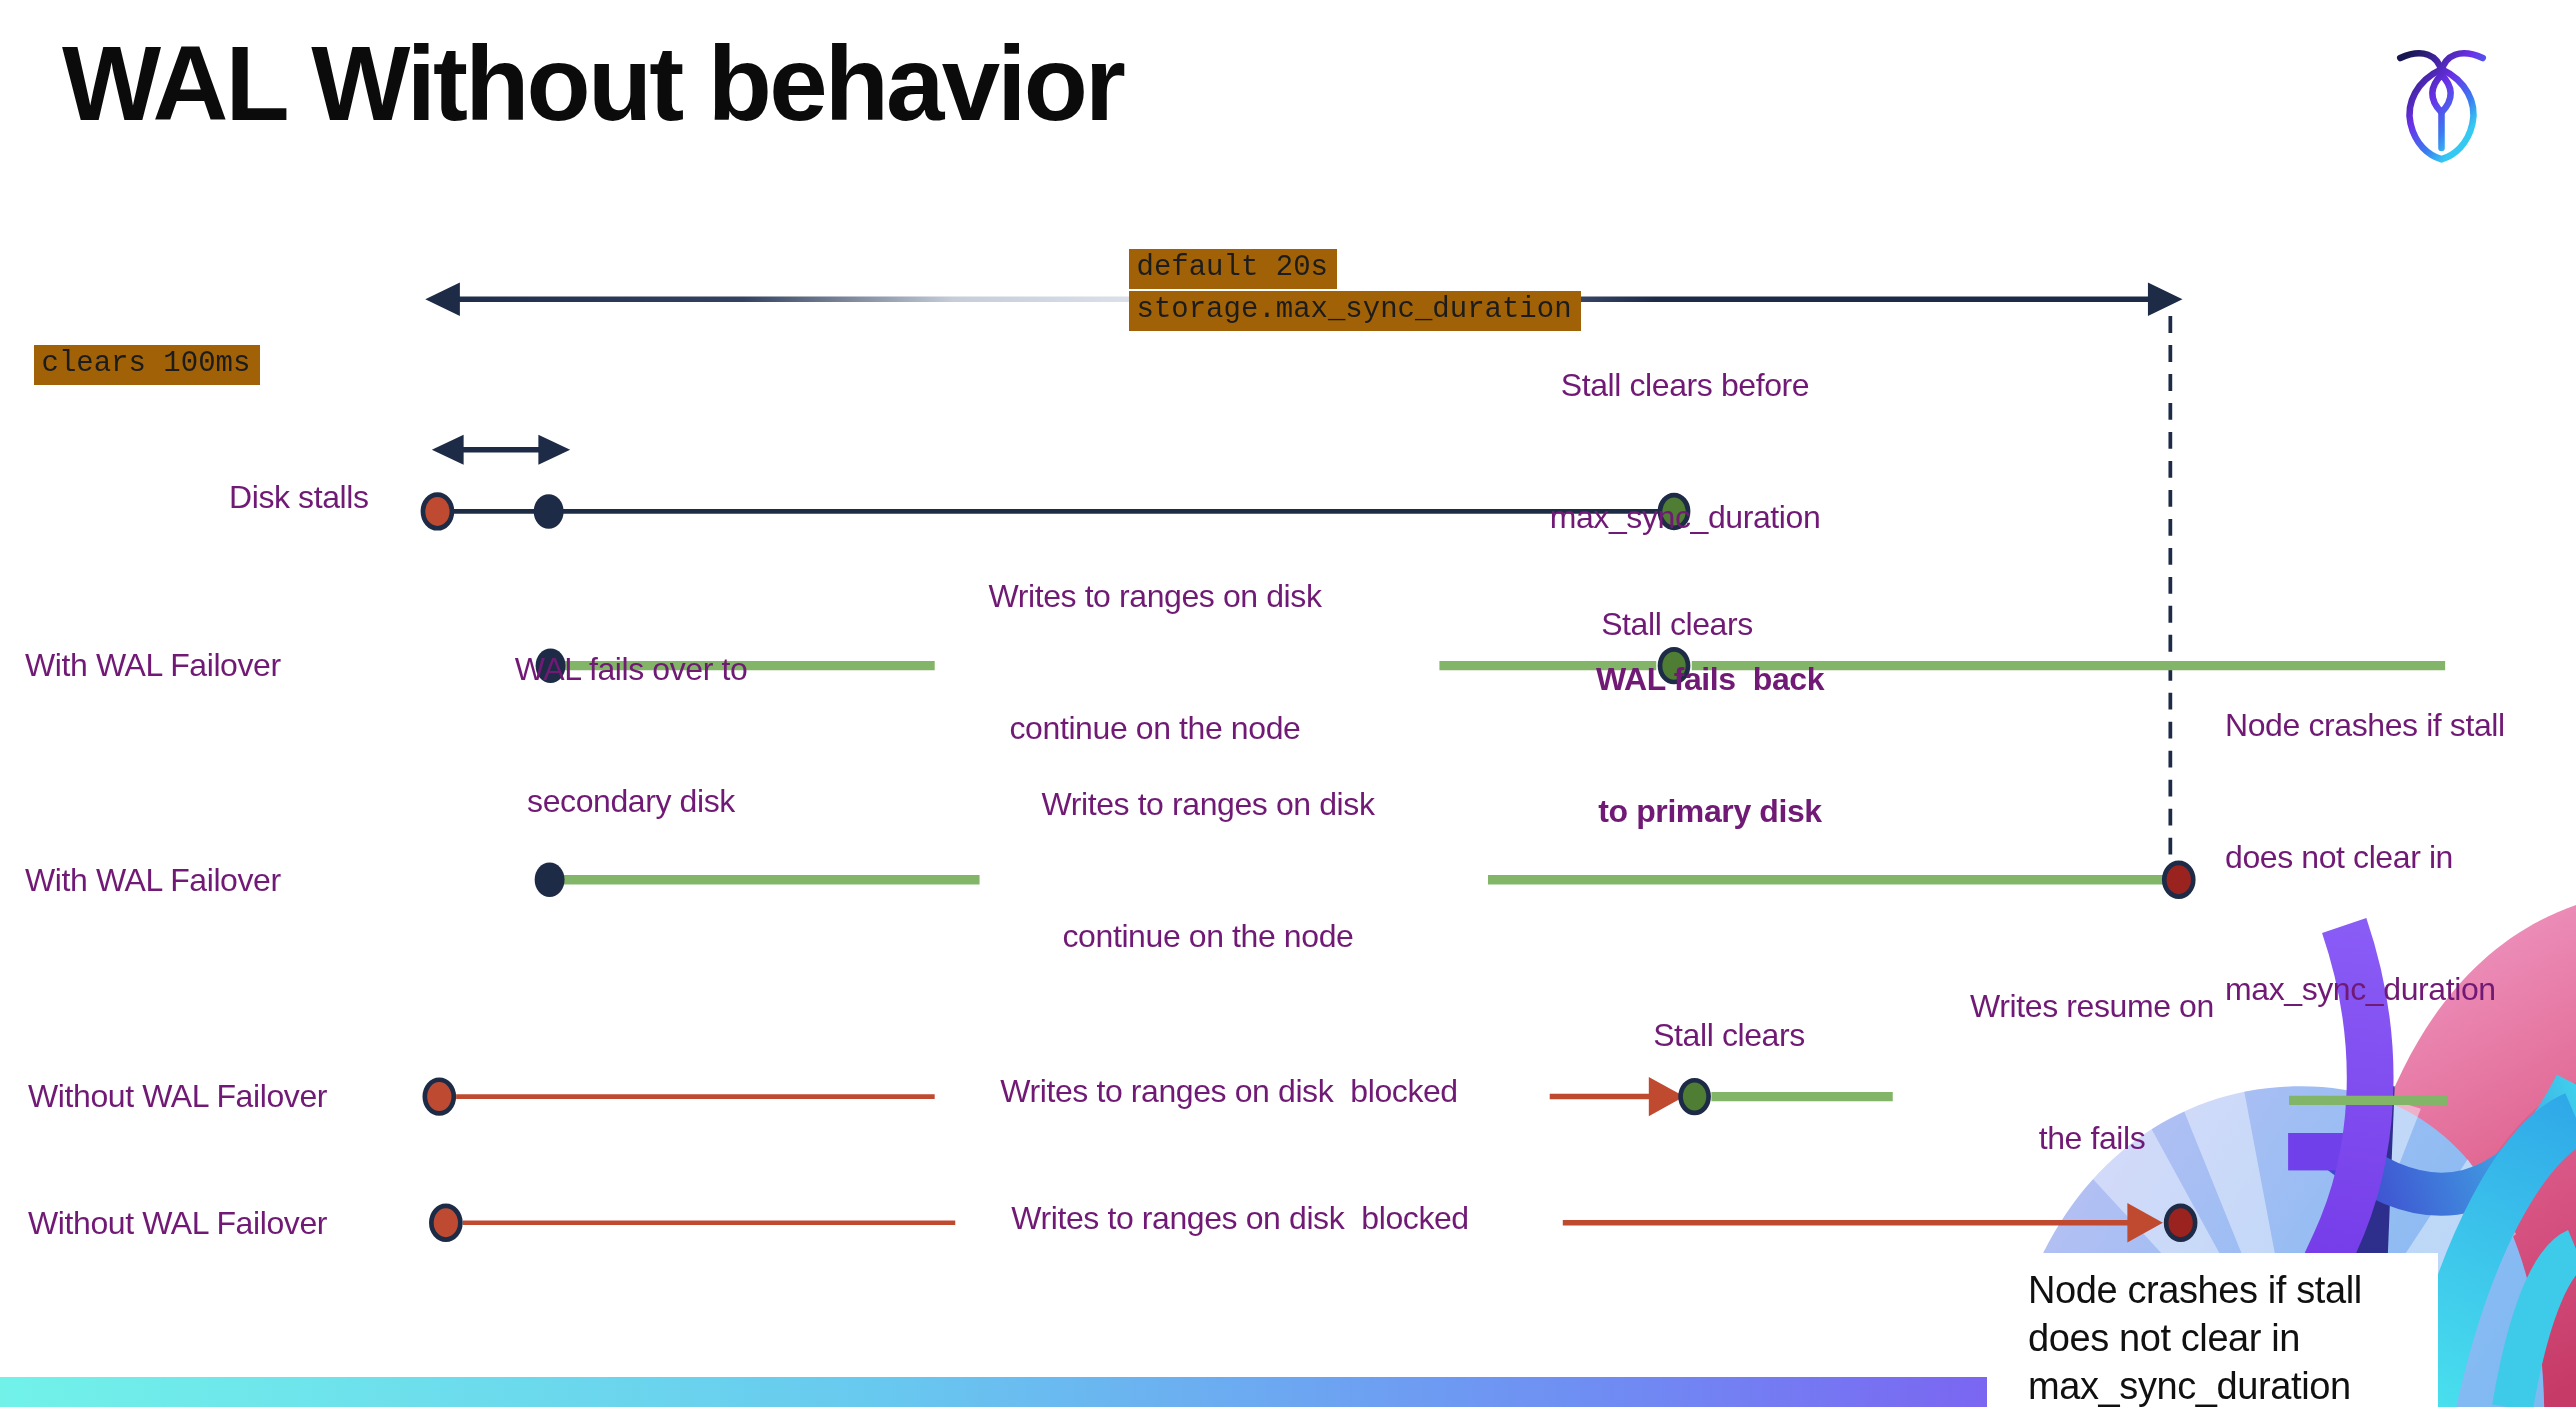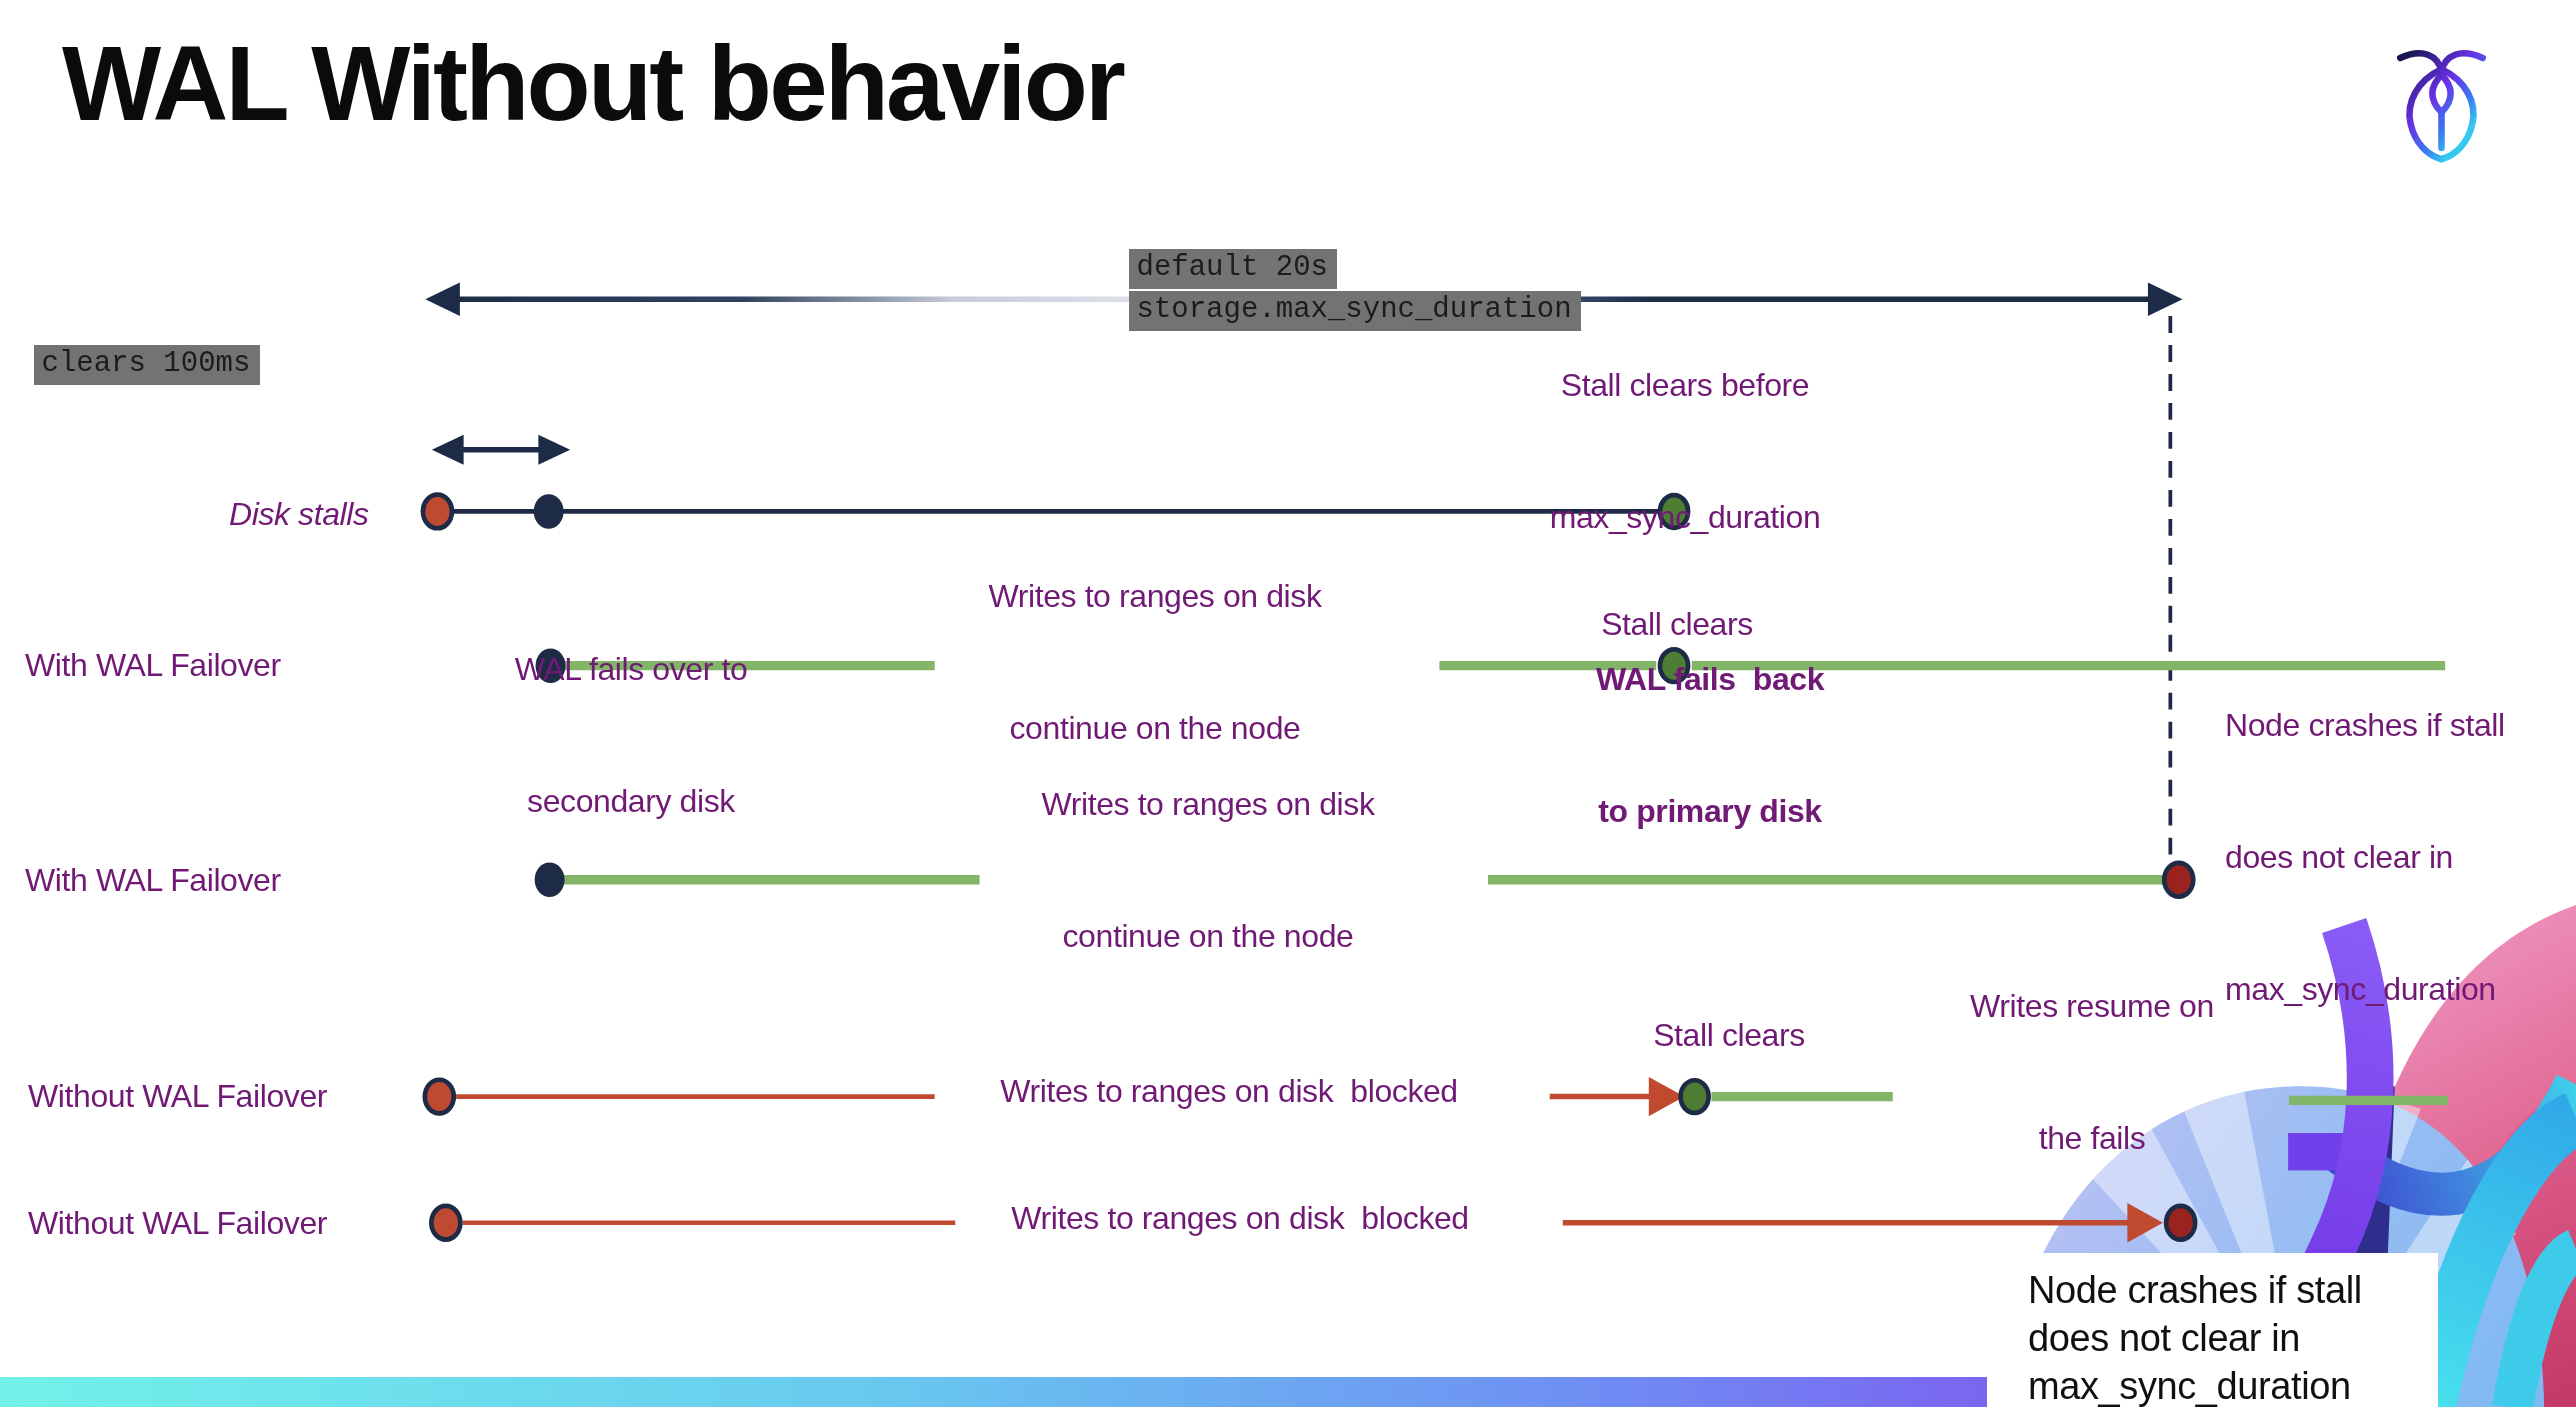--- a/index.html
+++ b/index.html
@@ -8,21 +8,21 @@
   .abs{position:absolute;}
   svg{position:absolute;left:0;top:0;pointer-events:none;}
   .title{position:absolute;left:62px;top:24px;margin:0;font-size:105px;font-weight:800;
          letter-spacing:-2.8px;color:#0b0b0b;line-height:1.15;}
   .txt{position:absolute;font-size:32px;letter-spacing:-0.4px;line-height:44px;
        white-space:pre-wrap;color:#701a75;}
   .center{transform:translate(-50%,-50%);text-align:center;}
   .vmid{transform:translateY(-50%);}
   .mono{position:absolute;font-family:"Liberation Mono","DejaVu Sans Mono",monospace;
         font-size:29px;color:#1c1c1c;line-height:1;}
-  .mono span{display:block;width:max-content;background:#737373;padding:3.7px 9.3px 7.5px 7.5px;margin-bottom:1.9px;}
+  .mono span{display:block;width:max-content;background:#a16207;padding:3.7px 9.3px 7.5px 7.5px;margin-bottom:1.9px;}
   .bottom-bar{position:absolute;left:0;top:1377px;width:2576px;height:31px;
       background:linear-gradient(90deg,#71f2e9 0%,#68c9ef 34%,#6f8df3 62%,#7e59f1 82%,#8f41f0 100%);}
   .white-box{position:absolute;left:1987px;top:1253px;width:451px;height:154px;background:#ffffff;}
   .white-box .inner{padding:13px 0 0 41px;font-size:38px;line-height:48px;letter-spacing:-0.4px;}
 </style>
 </head>
 <body>
 
 <div class="stage">
 
@@ -150,21 +150,21 @@
   </svg>
 
   <div class="mono" style="left:1129px;top:249px;">
     <span>default 20s</span>
     <span>storage.max_sync_duration</span>
   </div>
   <div class="mono" style="left:34px;top:345px;">
     <span>clears 100ms</span>
   </div>
 
-  <div class="txt vmid" style="left:229px;top:514px;font-style:italic;">Disk stalls</div>
+  <div class="txt vmid" style="left:229px;top:497px;">Disk stalls</div>
   <div class="txt vmid" style="left:25px;top:665px;">With WAL Failover</div>
   <div class="txt vmid" style="left:25px;top:880px;">With WAL Failover</div>
   <div class="txt vmid" style="left:28px;top:1096px;">Without WAL Failover</div>
   <div class="txt vmid" style="left:28px;top:1223px;">Without WAL Failover</div>
 
   <div class="txt center" style="left:1685px;top:451px;">
     <div>Stall clears before</div>
     <div>max_sync_duration</div>
   </div>
 

